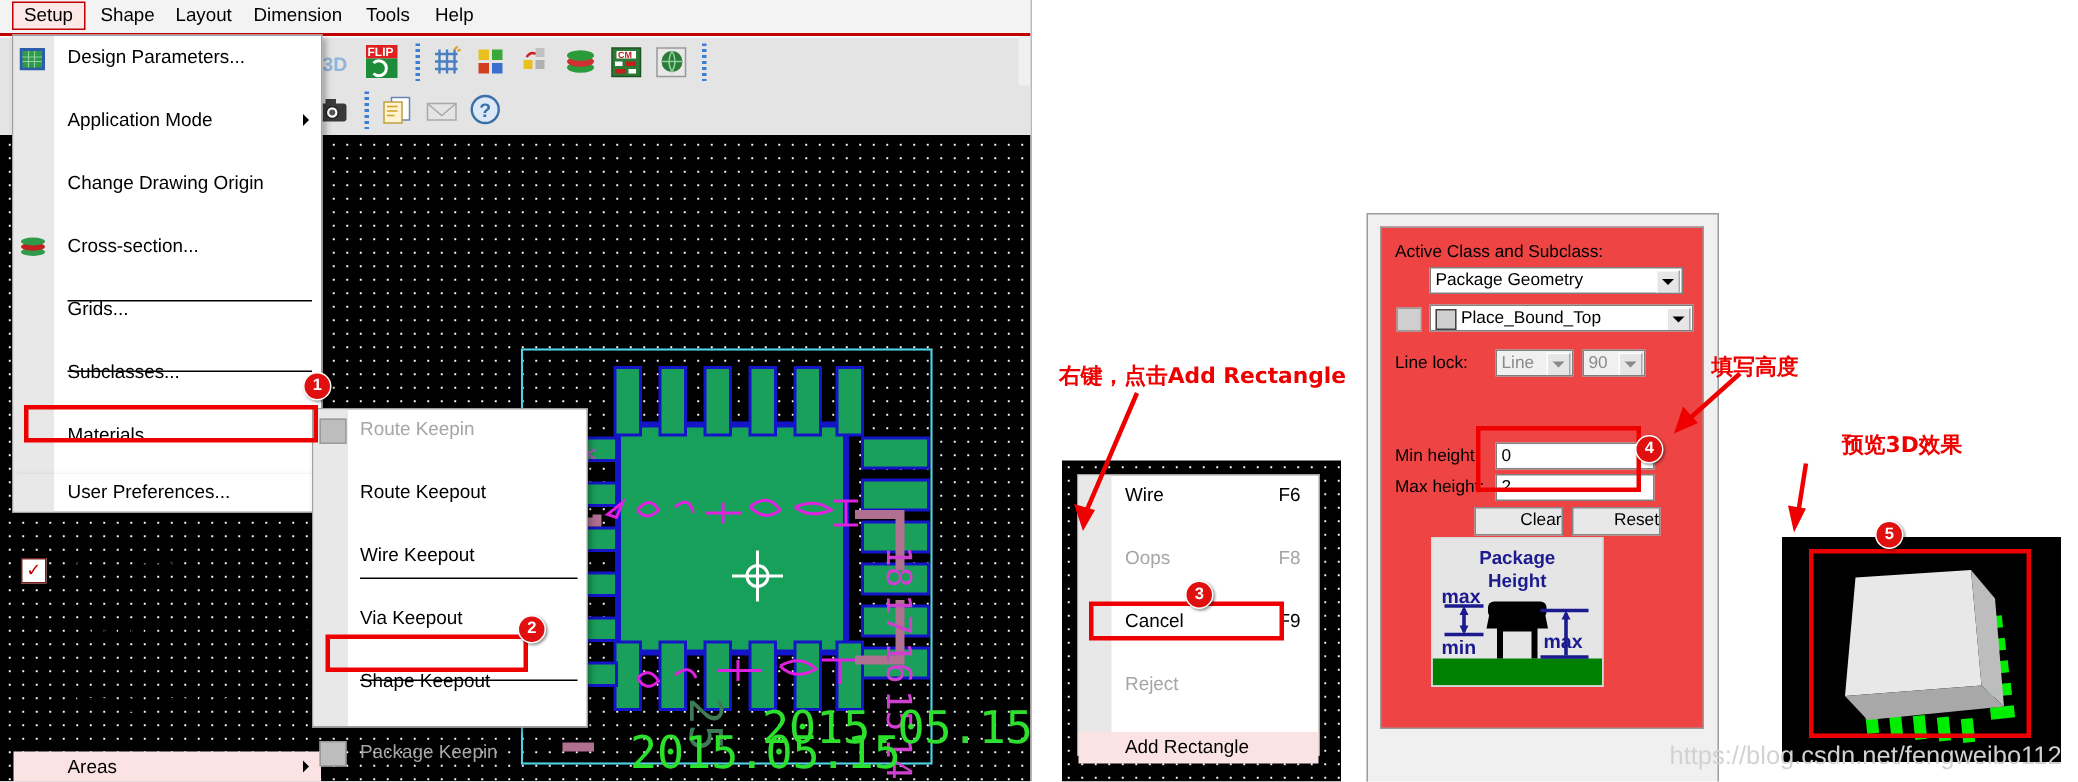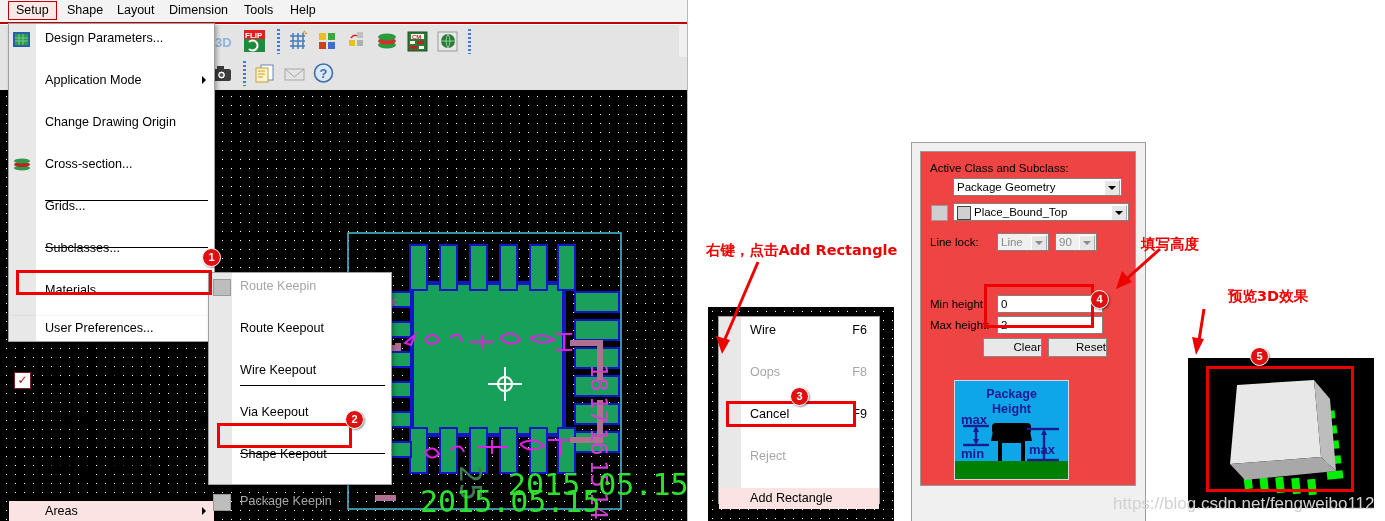--- a/index.html
+++ b/index.html
@@ -97,21 +97,21 @@
            border:1px solid #9a9a9a;}
   .tfield{position:absolute;height:18px;background:#fff;border:1px solid #808080;
           box-sizing:border-box;font-size:11.5px;line-height:16px;padding-left:3px;
           color:#000;}
   .dbutton{position:absolute;height:19px;background:#e8e8e8;border:1px solid #888;
            box-sizing:border-box;font-size:11.5px;line-height:17px;text-align:right;
            color:#000;}
 
   
   #pkgimg{position:absolute;left:954px;top:358px;width:113px;height:98px;
-          background:#0ea5e9;border:1px solid #d8d8d8;overflow:hidden;margin-top:22px;}
+          background:#e5e5e5;border:1px solid #d8d8d8;overflow:hidden;}
   .pk-title{position:absolute;width:100%;text-align:center;color:#1b1b8f;
             font-weight:bold;font-size:12.5px;line-height:14px;}
 
   
   #preview3d{left:1188px;top:358px;width:186px;height:150px;background:#000;}
 
   
   #watermark{position:absolute;left:1113px;top:494px;font-size:17px;color:#d2d2d2;
              font-family:"Liberation Sans",sans-serif;white-space:nowrap;}
 </style>

